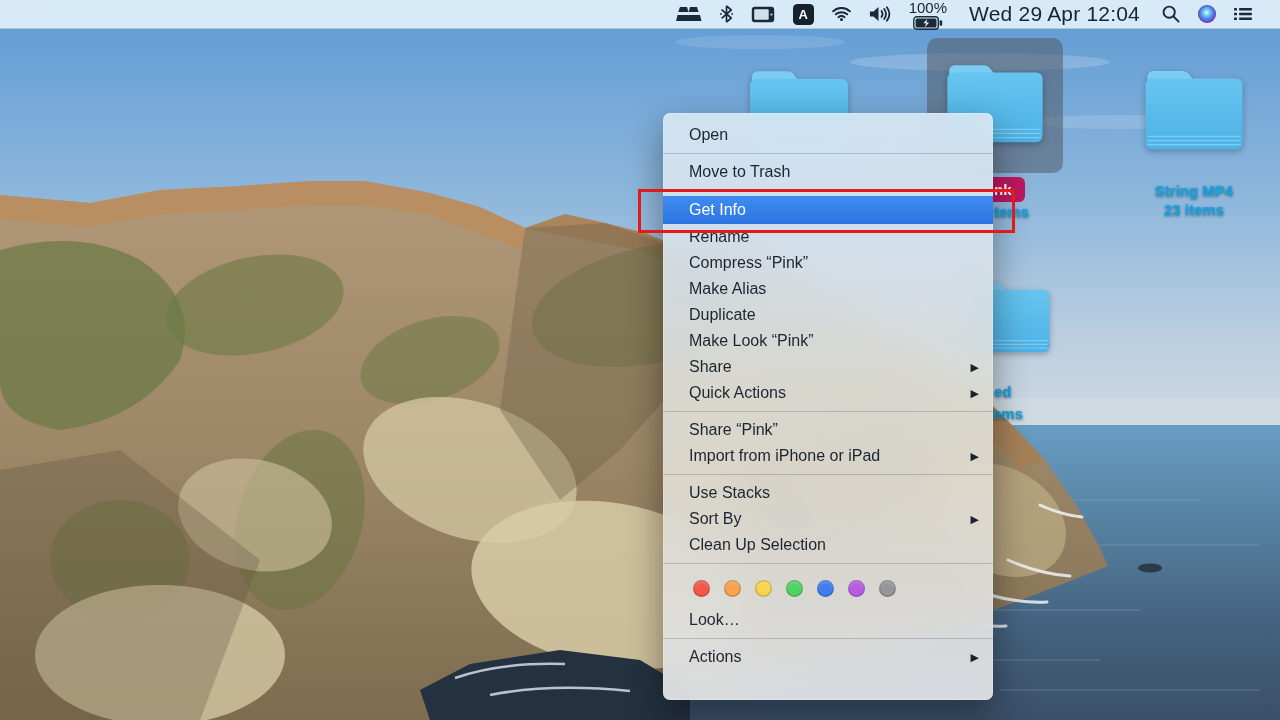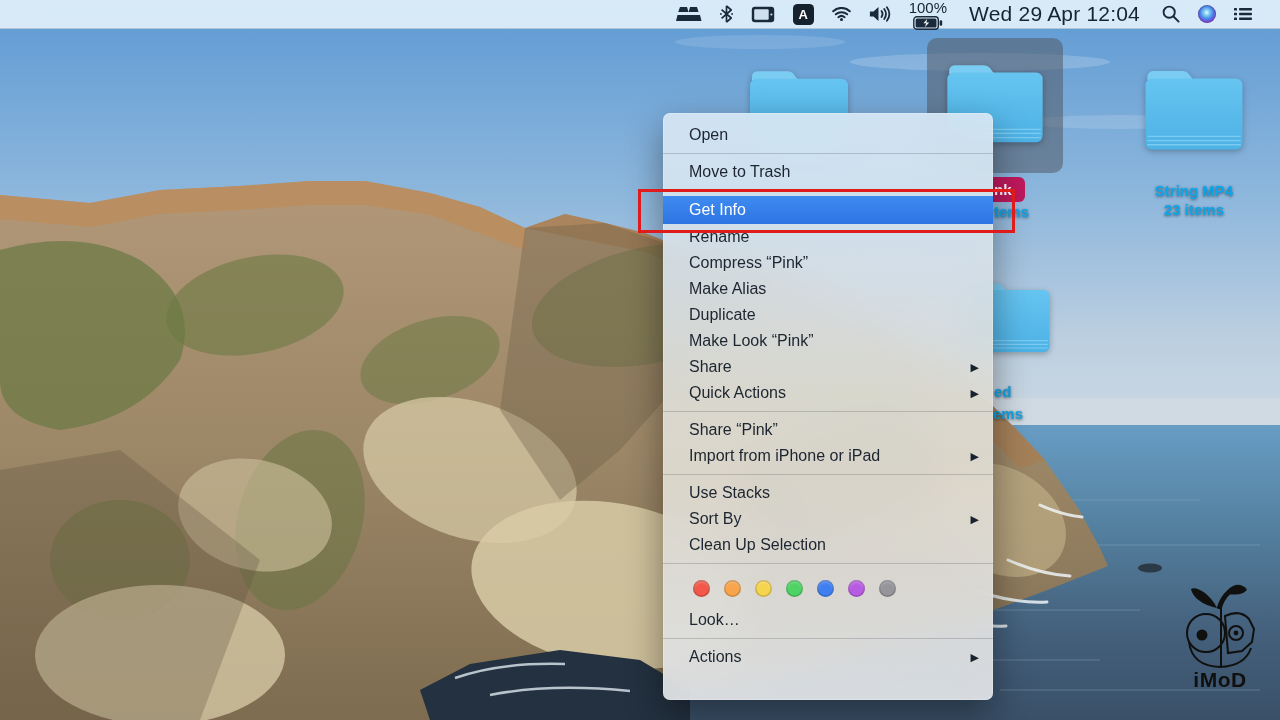--- a/index.html
+++ b/index.html
@@ -303,28 +303,14 @@
     <div class="mi">Look…</div>
     <div class="sep"></div>
     <div class="mi">
       <span>Actions</span>
       <span class="arrow">▶</span>
     </div>
   </div>
 
   <div class="annot" style="border-color: rgb(224, 27, 27);"></div>
 
-  <div class="watermark">
-    <svg width="82" height="92" viewBox="0 0 82 92" fill="none" stroke="#10100f" stroke-width="2">
-      <path d="M38,30 C30,14 16,8 12,11 C14,21 27,28 38,30 Z" fill="#10100f" stroke="none"></path>
-      <path d="M40,31 C44,16 56,7 62,10 L56,14 C60,14 64,13 66,10" stroke-width="5" fill="none"></path>
-      <circle cx="27" cy="55" r="19"></circle>
-      <circle cx="23" cy="57" r="5.5" fill="#10100f" stroke="none"></circle>
-      <path d="M46,38 q15,-7 24,3 l5,10 -2,13 -10,9 -14,2 Z"></path>
-      <circle cx="57" cy="55" r="7"></circle>
-      <circle cx="57" cy="55" r="2.4" fill="#10100f" stroke="none"></circle>
-      <path d="M42,28 V88"></path>
-      <path d="M10,64 Q13,88 41,89 Q66,88 72,70"></path>
-    </svg>
-    <div class="wm-text">iMoD</div>
-  </div>
 
 </div>
 
 </body></html>

